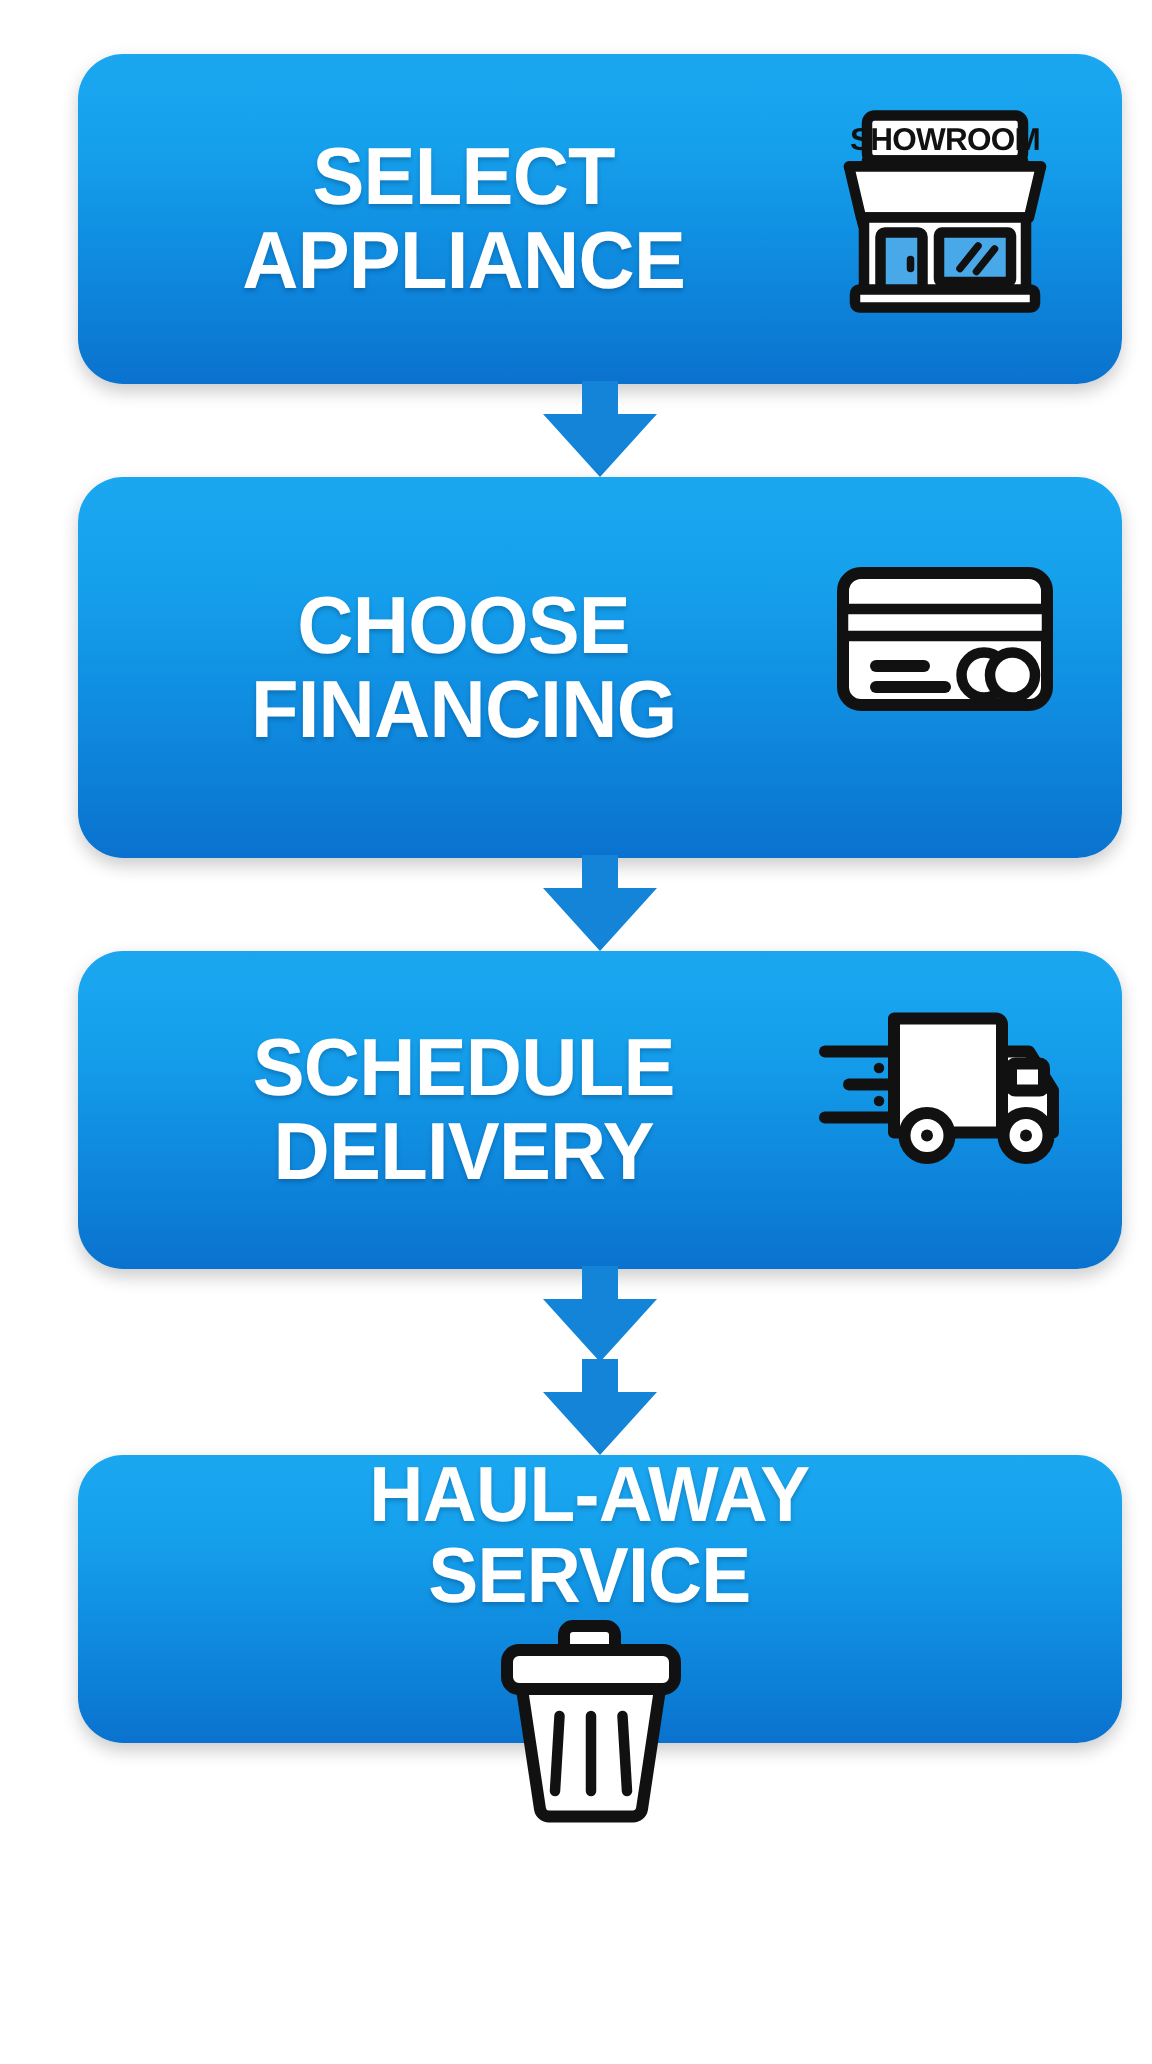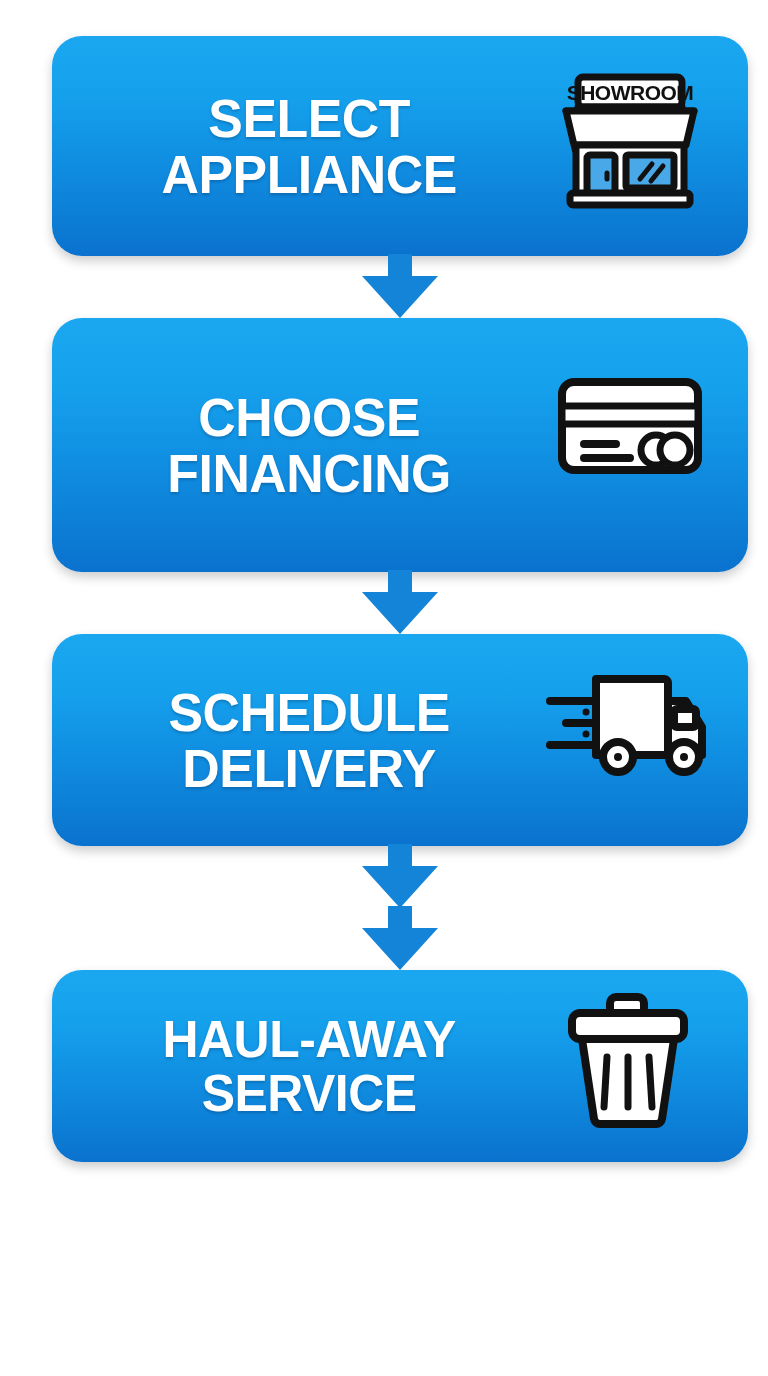--- a/index.html
+++ b/index.html
@@ -34,21 +34,21 @@
     align-items: center;
     justify-content: space-between;
     padding: 0 34px 0 26px;
     flex: 0 0 auto;
   }
 
   .step-1 { height: 220px; }
   .step-2 { height: 254px; }
   .step-3 { height: 212px; }
   .step-4 { height: 214px; }
-  .step-5 { height: 192px; }
+  .step-5 { height: 192px; flex-direction: column; }
 
   .step-label {
     color: #ffffff;
     font-weight: 700;
     font-size: 54px;
     line-height: 1.04;
     letter-spacing: -0.5px;
     text-align: center;
     text-transform: uppercase;
     text-shadow: 0 2px 3px rgba(0,40,80,0.28);

